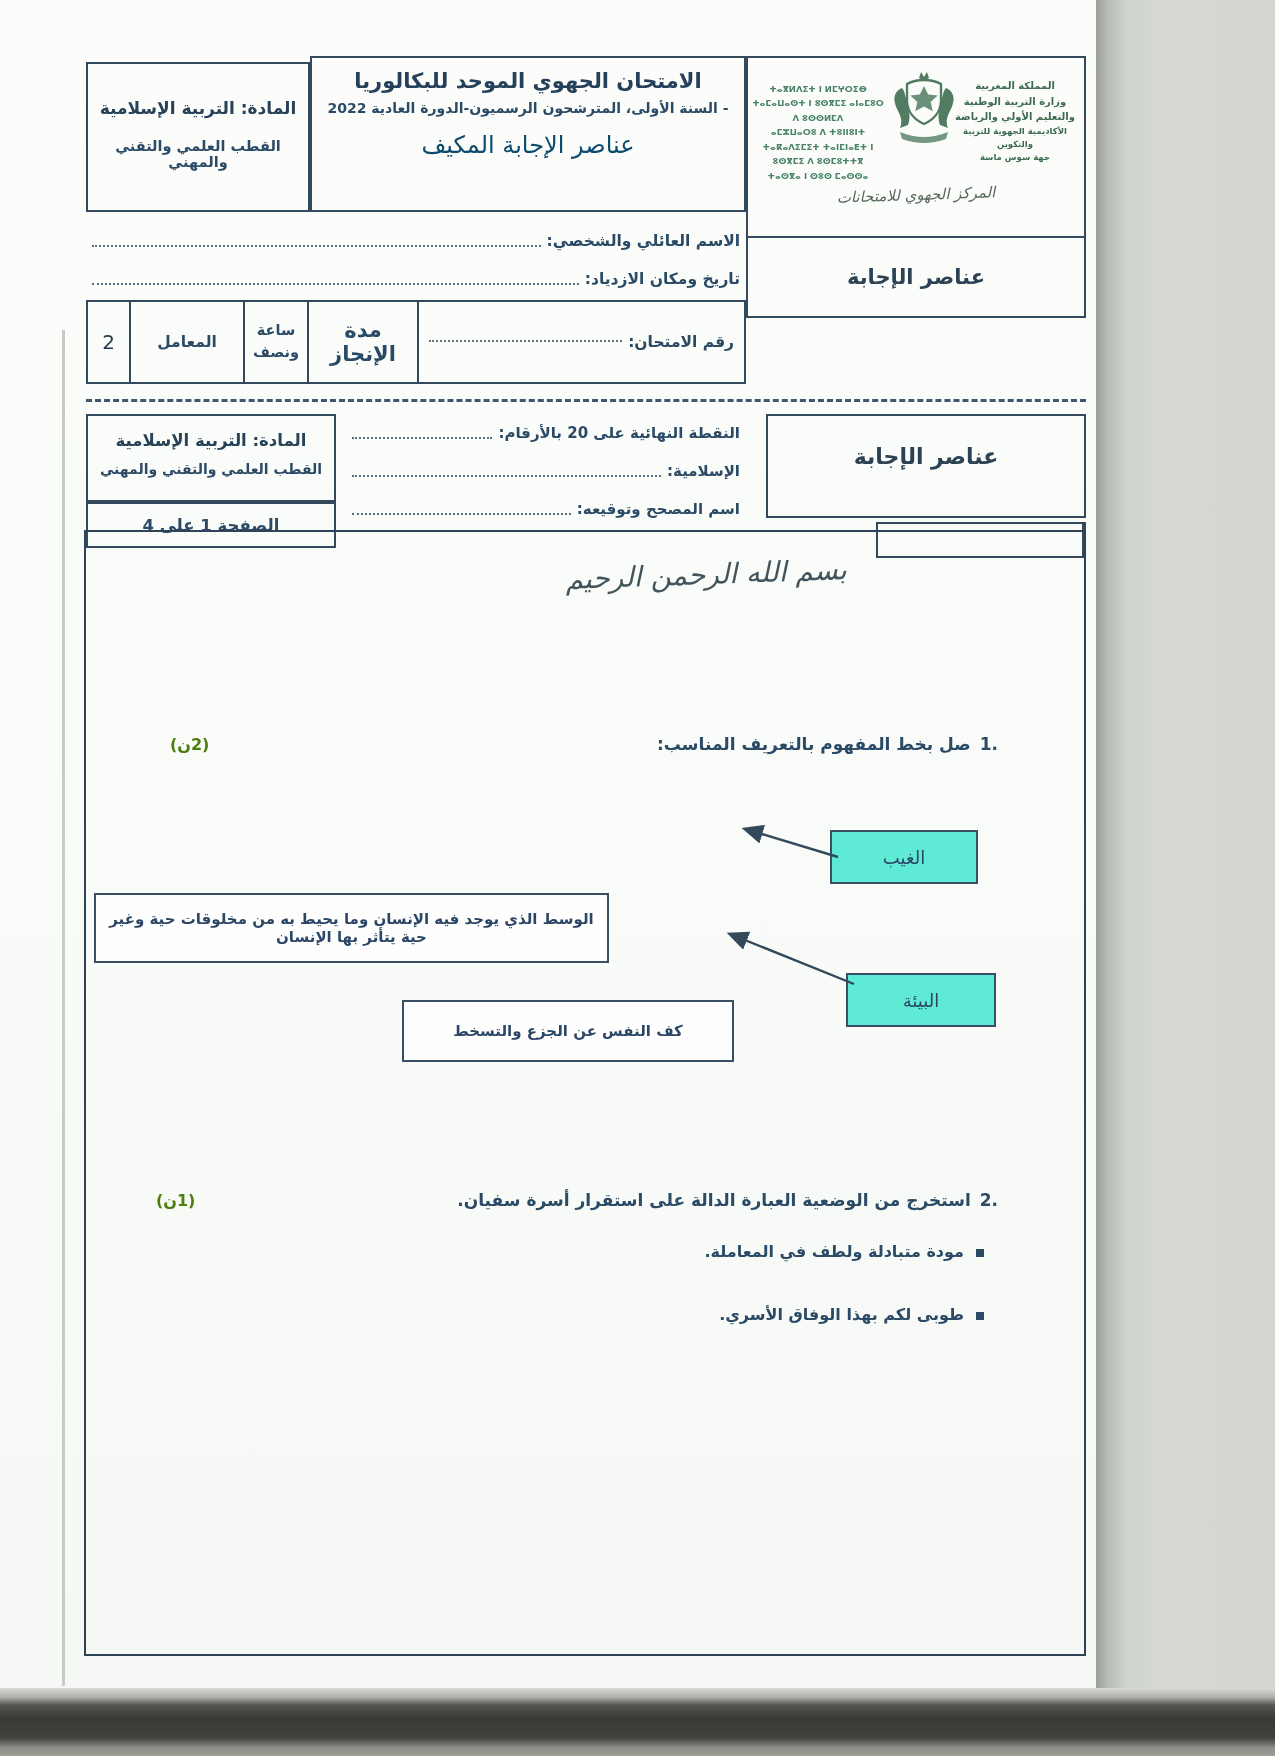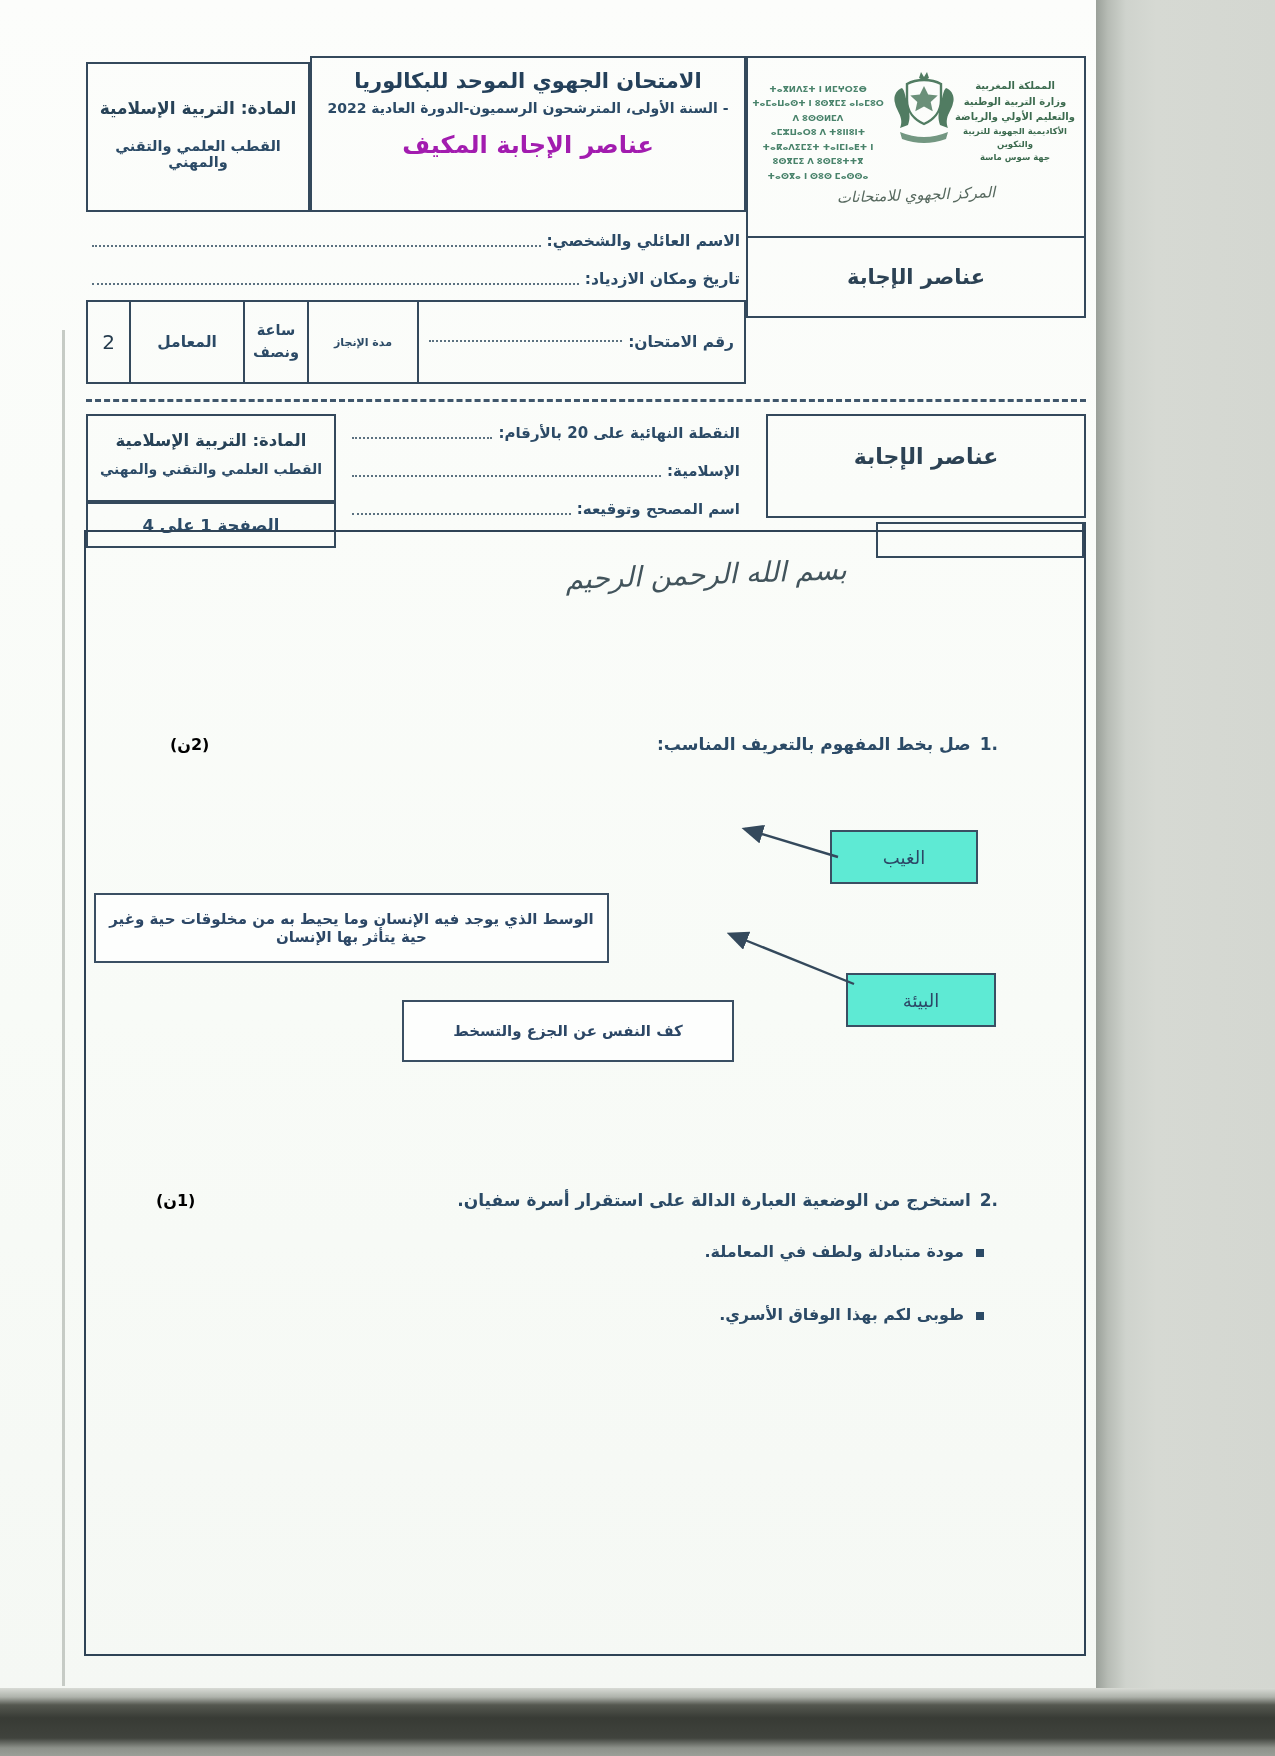--- a/index.html
+++ b/index.html
@@ -33,21 +33,21 @@
   .bx { border: 2px solid #34495c; background: transparent; }
 
   
   .subject-box { left: 86px; top: 62px; width: 224px; height: 150px; text-align: center; direction: rtl; }
   .subject-box .l1 { margin-top: 34px; font-size: 17px; font-weight: bold; color: #274257; }
   .subject-box .l2 { margin-top: 20px; font-size: 14.5px; font-weight: bold; color: #2b4a66; }
 
   .title-box { left: 310px; top: 56px; width: 436px; height: 156px; text-align: center; direction: rtl; }
   .title-box .l1 { margin-top: 11px; font-size: 21px; font-weight: bold; color: #24405a; }
   .title-box .l2 { margin-top: 7px; font-size: 14px; font-weight: bold; color: #2b4a66; }
-  .title-box .l3 { margin-top: 15px; font-size: 24px; font-weight: bold; color: #a21caf; }
+  .title-box .l3 { margin-top: 15px; font-size: 24px; font-weight: normal; color: #0c4a6e; }
 
   .right-col { left: 746px; top: 56px; width: 340px; height: 262px; }
   .ministry { position: relative; height: 180px; border-bottom: 2px solid #34495c; }
   .min-ar { position: absolute; right: 6px; top: 20px; width: 126px; text-align: center;
             direction: rtl; font-size: 10px; font-weight: bold; color: #3c6b4f; line-height: 1.55; }
   .min-ar .sm { font-size: 8.5px; }
   .min-tif { position: absolute; left: 4px; top: 24px; width: 132px; text-align: center;
              font-size: 8.5px; font-weight: bold; color: #49836b; line-height: 1.7; }
   .emblem { position: absolute; left: 140px; top: 12px; width: 72px; height: 86px; }
   .center-note { position: absolute; left: 0; right: 0; top: 128px; text-align: center;
@@ -63,21 +63,21 @@
 
   .name-line  { left: 92px; top: 232px; width: 648px; }
   .birth-line { left: 92px; top: 270px; width: 648px; }
 
   .info-table { left: 86px; top: 300px; width: 660px; height: 84px; display: flex; direction: rtl; }
   .cell { display: flex; align-items: center; justify-content: center; text-align: center;
           font-weight: bold; color: #2b4a66; }
   .cell + .cell { border-right: 2px solid #34495c; }
   .cell-exam { width: 325px; padding: 0 10px; }
   .cell-exam .field-line { width: 100%; align-items: center; }
-  .cell-dur { width: 110px; font-size: 11px; }
+  .cell-dur { width: 110px; font-size: 21px; }
   .cell-durval { width: 64px; font-size: 14.5px; line-height: 1.5; flex-direction: column; }
   .cell-coef { width: 114px; font-size: 15.5px; }
   .cell-coefval { flex: 1; font-size: 20px; font-weight: normal; color: #243b4d; }
 
   .dashed-sep { left: 86px; top: 399px; width: 1000px; height: 0; border-top: 3px dashed #3f566b; }
 
   
   .subject-box2 { left: 86px; top: 414px; width: 250px; height: 88px; text-align: center; direction: rtl; }
   .subject-box2 .l1 { margin-top: 15px; font-size: 16.5px; font-weight: bold; color: #274257; }
   .subject-box2 .l2 { margin-top: 11px; font-size: 14px; font-weight: bold; color: #2b4a66; }
@@ -98,21 +98,21 @@
   .main-box { left: 84px; top: 530px; width: 1002px; height: 1126px; border: 2.5px solid #2f4356; }
   .main-box > * { position: absolute; }
 
   .bismillah { left: 430px; top: 26px; width: 380px; text-align: center;
                font-size: 28px; font-style: italic; color: #42545c;
                transform: rotate(-2deg); direction: rtl; }
 
   .q-row { display: flex; direction: rtl; gap: 9px; align-items: baseline;
            font-size: 17px; font-weight: bold; color: #2b4a66; }
   .q-num { direction: ltr; unicode-bidi: embed; }
-  .points { direction: rtl; unicode-bidi: isolate; font-size: 16px; font-weight: bold; color: #000000; }
+  .points { direction: rtl; unicode-bidi: isolate; font-size: 16px; font-weight: bold; color: #4d7c0f; }
 
   .q1-row { right: 86px; top: 202px; }
   .q1-points { left: 84px; top: 203px; }
   .q2-row { right: 86px; top: 658px; }
   .q2-points { left: 70px; top: 659px; }
 
   .def-box { border: 2px solid #3a4f63; display: flex; align-items: center; justify-content: center;
              direction: rtl; text-align: center; font-size: 15px; font-weight: bold; color: #2c4766;
              padding: 2px 8px; background: #fdfefd; }
   .def-0 { left: 100px; top: 266px; width: 552px; height: 58px; }

